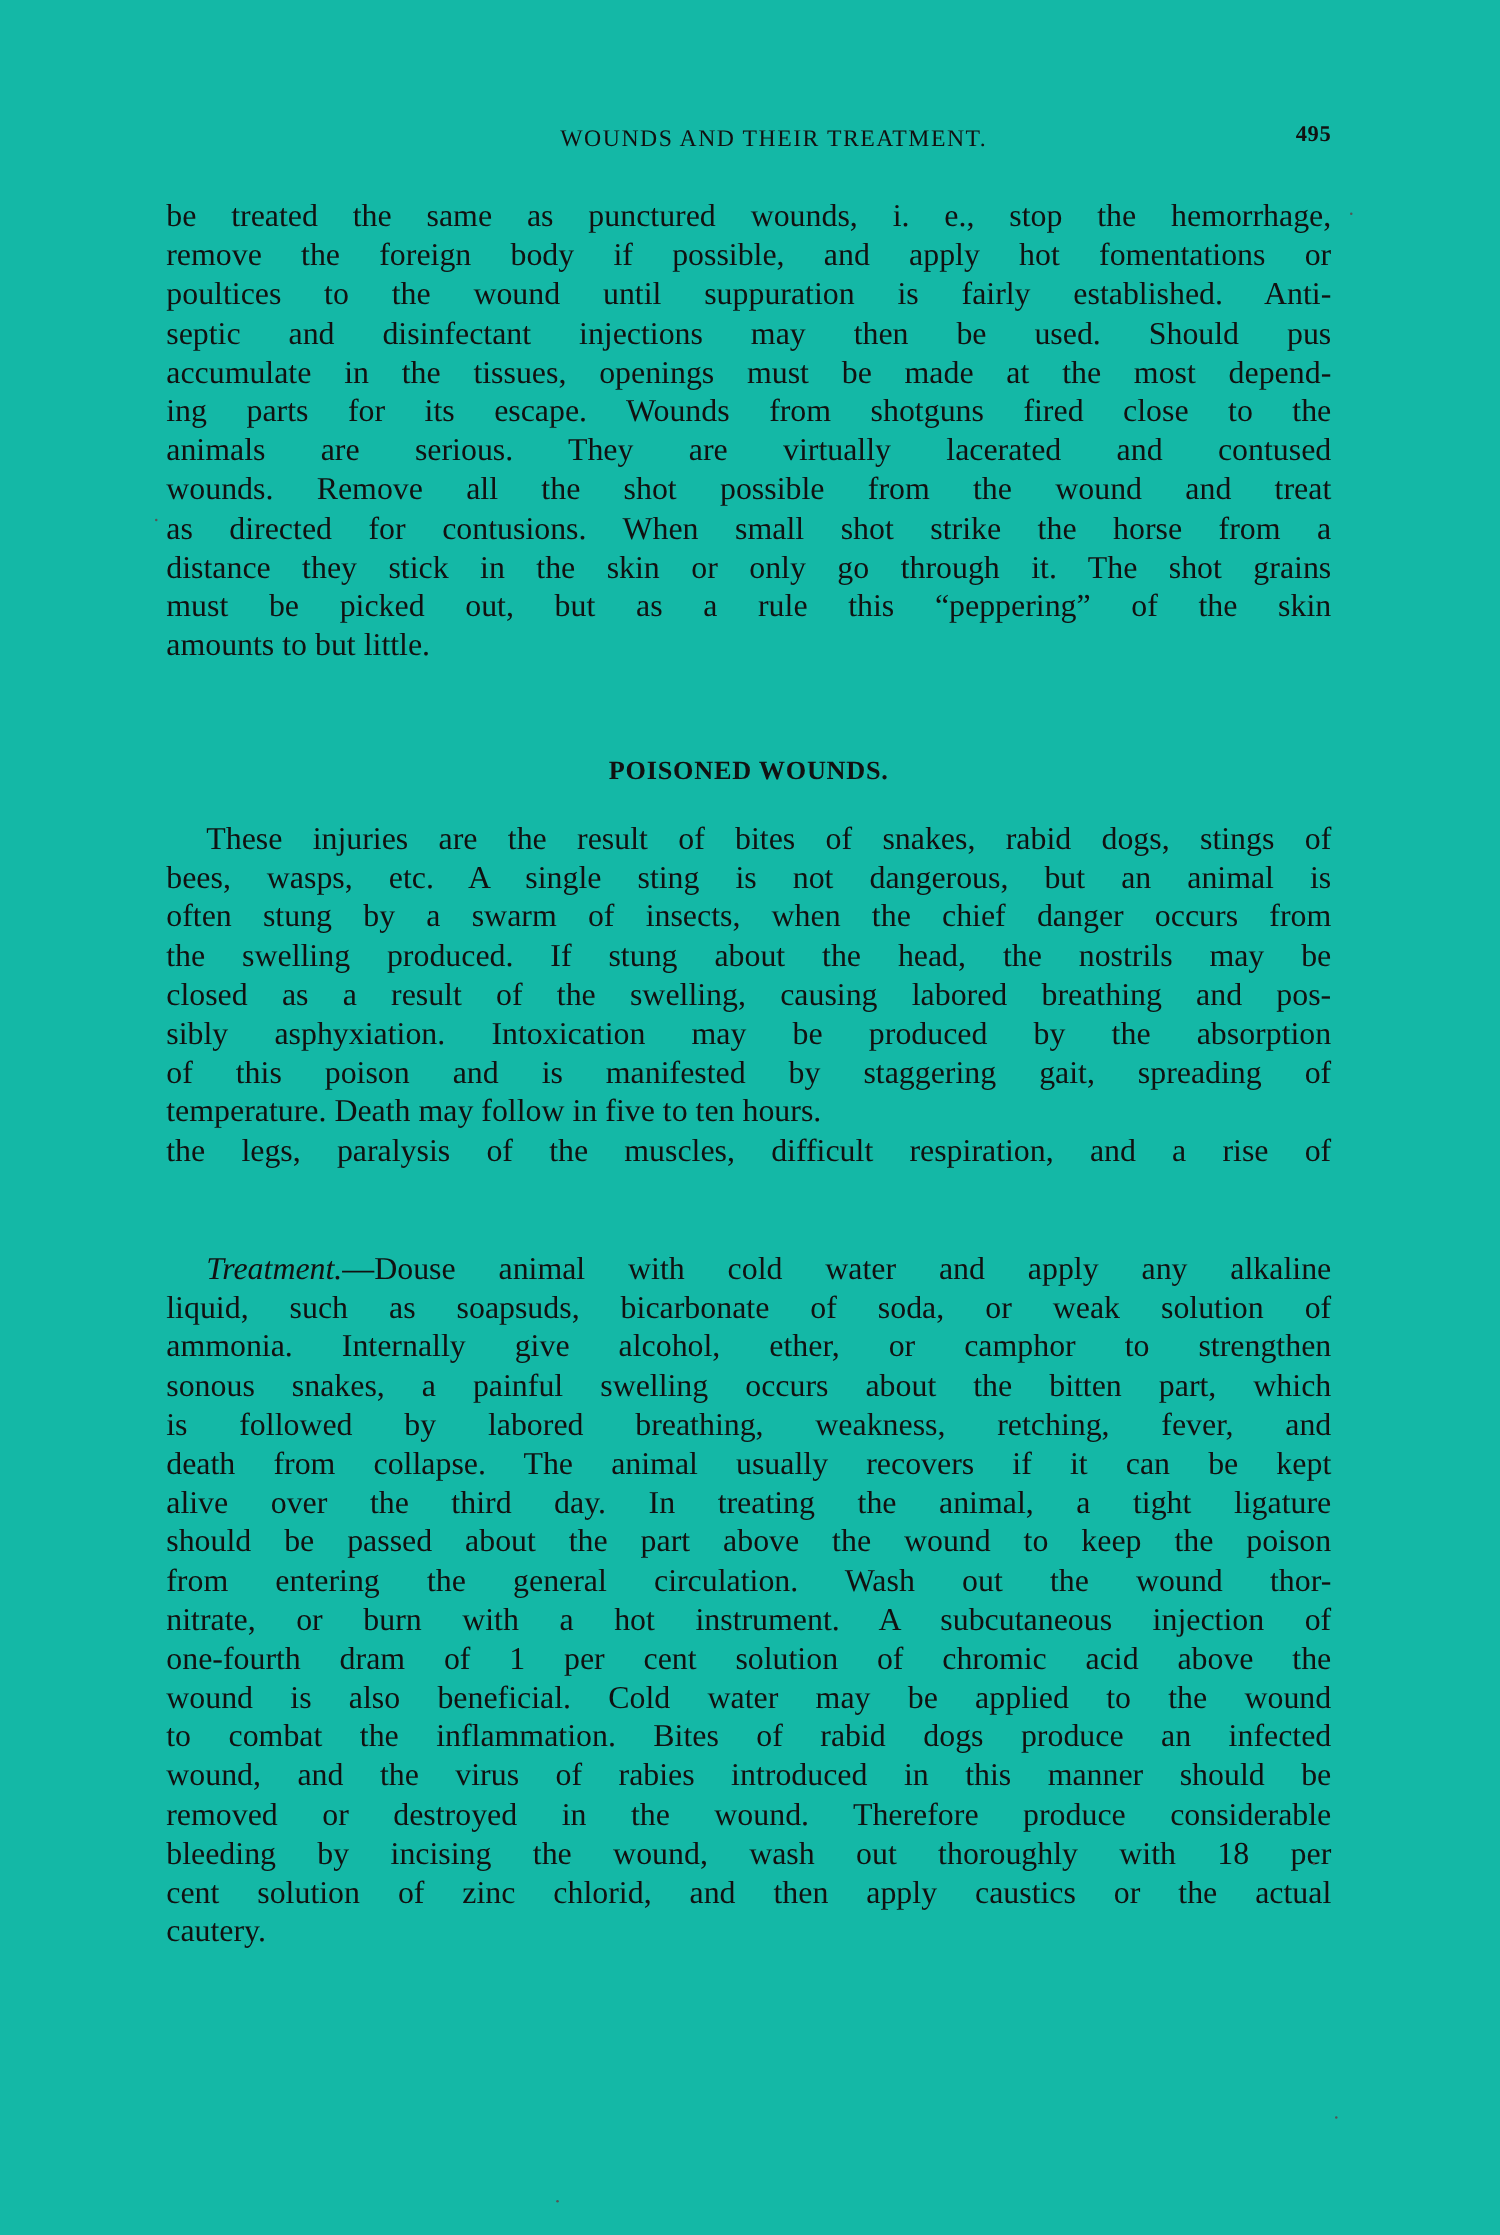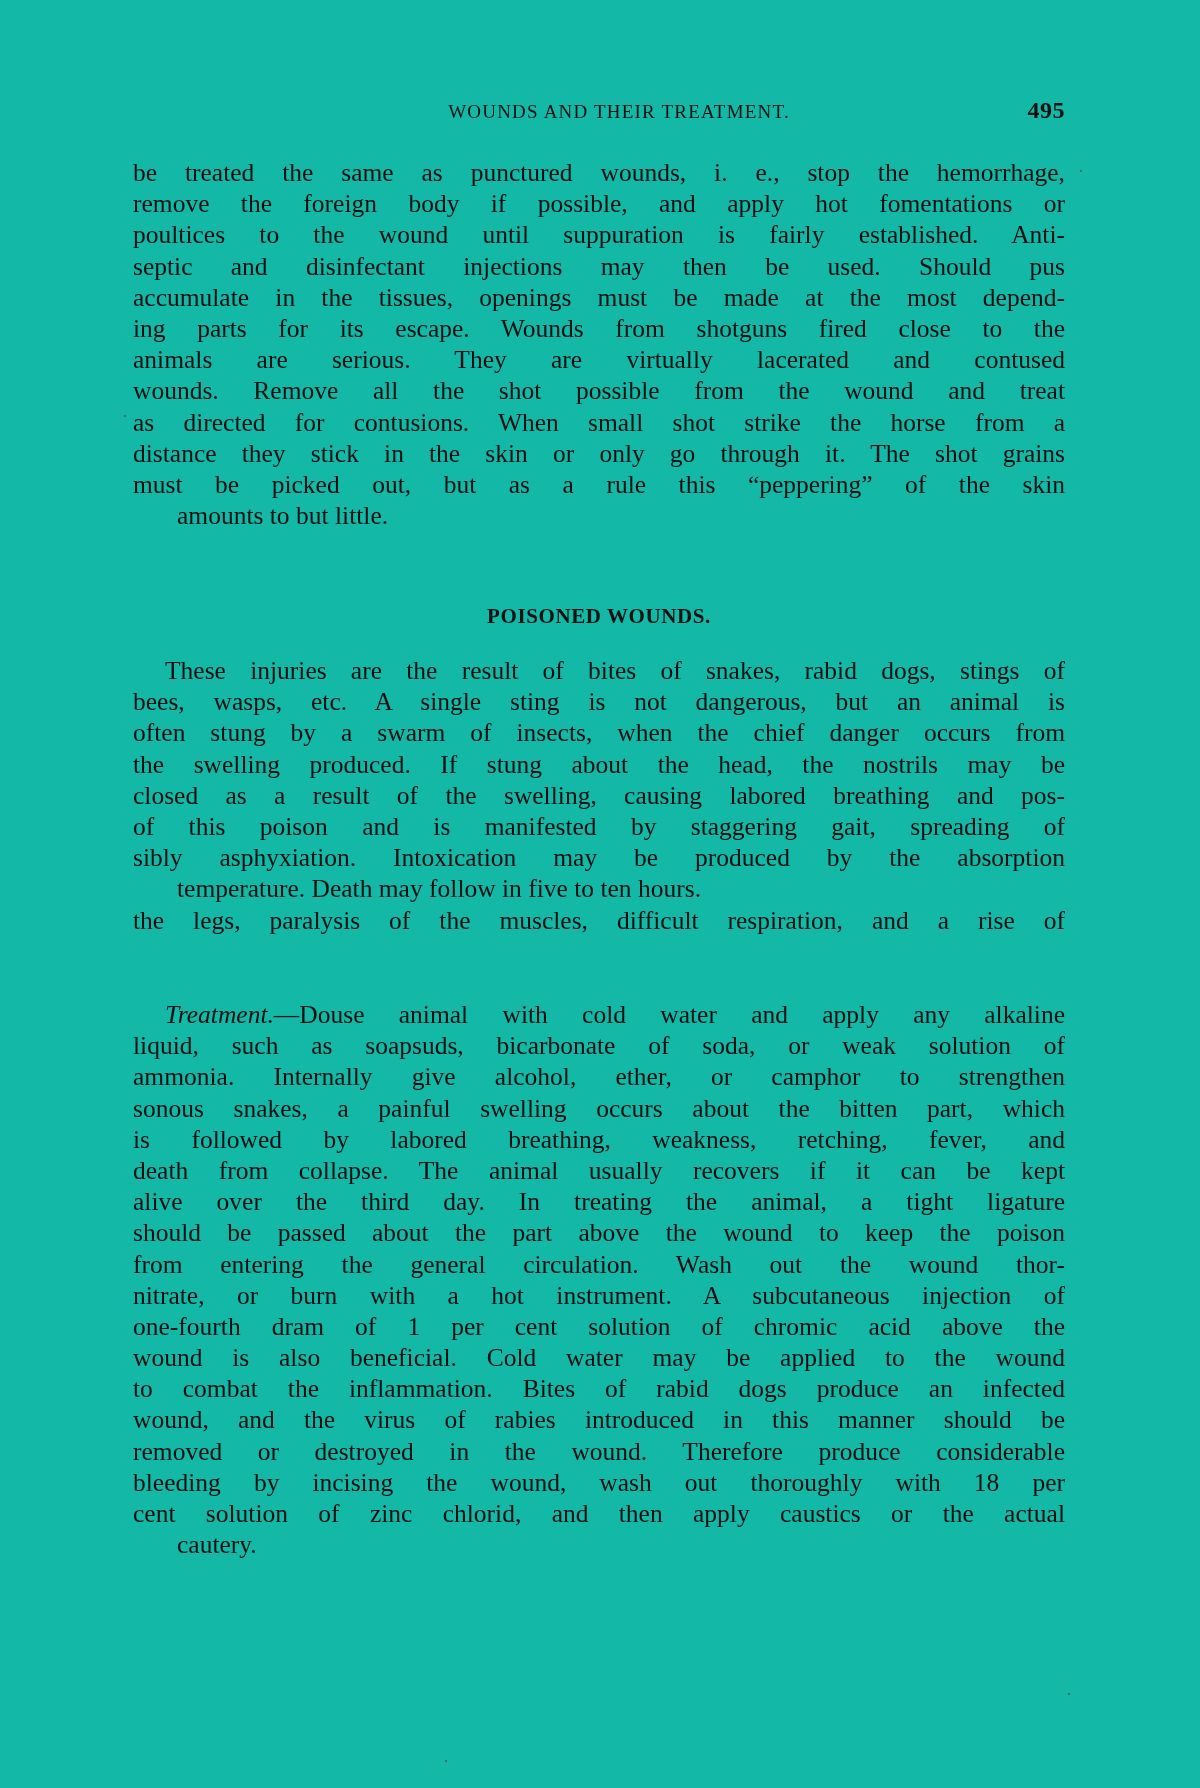--- a/index.html
+++ b/index.html
@@ -35,41 +35,40 @@
       text-align: center;
       font-size: 19px;
       letter-spacing: 1.2px;
       padding-left: 40px;
       box-sizing: border-box;
     }
     .page-number {
       position: absolute;
       right: 0;
       top: 0;
-      font-size: 24px;
+      font-size: 18px;
       font-weight: bold;
       letter-spacing: 0.5px;
     }
     .text-block {
       position: absolute;
       left: 133px;
       width: 932px;
       font-size: 25.5px;
       line-height: 31.2px;
     }
     .line {
       display: block;
       white-space: nowrap;
       text-align: justify;
       text-align-last: justify;
       height: 31.2px;
     }
     .line.last {
       text-align-last: left;
-      margin-left: 44px;
     }
     .line.indent {
       padding-left: 32px;
     }
     .block-1 { top: 157px; }
     .section-heading {
       position: absolute;
       top: 604px;
       left: 133px;
       width: 932px;
@@ -114,22 +113,22 @@
   </div>
 
   <div class="section-heading">POISONED WOUNDS.</div>
 
   <div class="text-block block-2">
     <span class="line indent">These injuries are the result of bites of snakes, rabid dogs, stings of</span>
     <span class="line">bees, wasps, etc. A single sting is not dangerous, but an animal is</span>
     <span class="line">often stung by a swarm of insects, when the chief danger occurs from</span>
     <span class="line">the swelling produced. If stung about the head, the nostrils may be</span>
     <span class="line">closed as a result of the swelling, causing labored breathing and pos-</span>
+    <span class="line">sibly asphyxiation. Intoxication may be produced by the absorption</span>
     <span class="line">of this poison and is manifested by staggering gait, spreading of</span>
-    <span class="line">sibly asphyxiation. Intoxication may be produced by the absorption</span>
     <span class="line last">temperature. Death may follow in five to ten hours.</span>
     <span class="line">the legs, paralysis of the muscles, difficult respiration, and a rise of</span>
   </div>
 
   <div class="text-block block-3">
     <span class="line indent"><span class="italic-lead">Treatment.</span><span>—Douse animal with cold water and apply any alkaline</span></span>
     <span class="line">liquid, such as soapsuds, bicarbonate of soda, or weak solution of</span>
     <span class="line">ammonia. Internally give alcohol, ether, or camphor to strengthen</span>
     <span class="line">sonous snakes, a painful swelling occurs about the bitten part, which</span>
     <span class="line">is followed by labored breathing, weakness, retching, fever, and</span>

